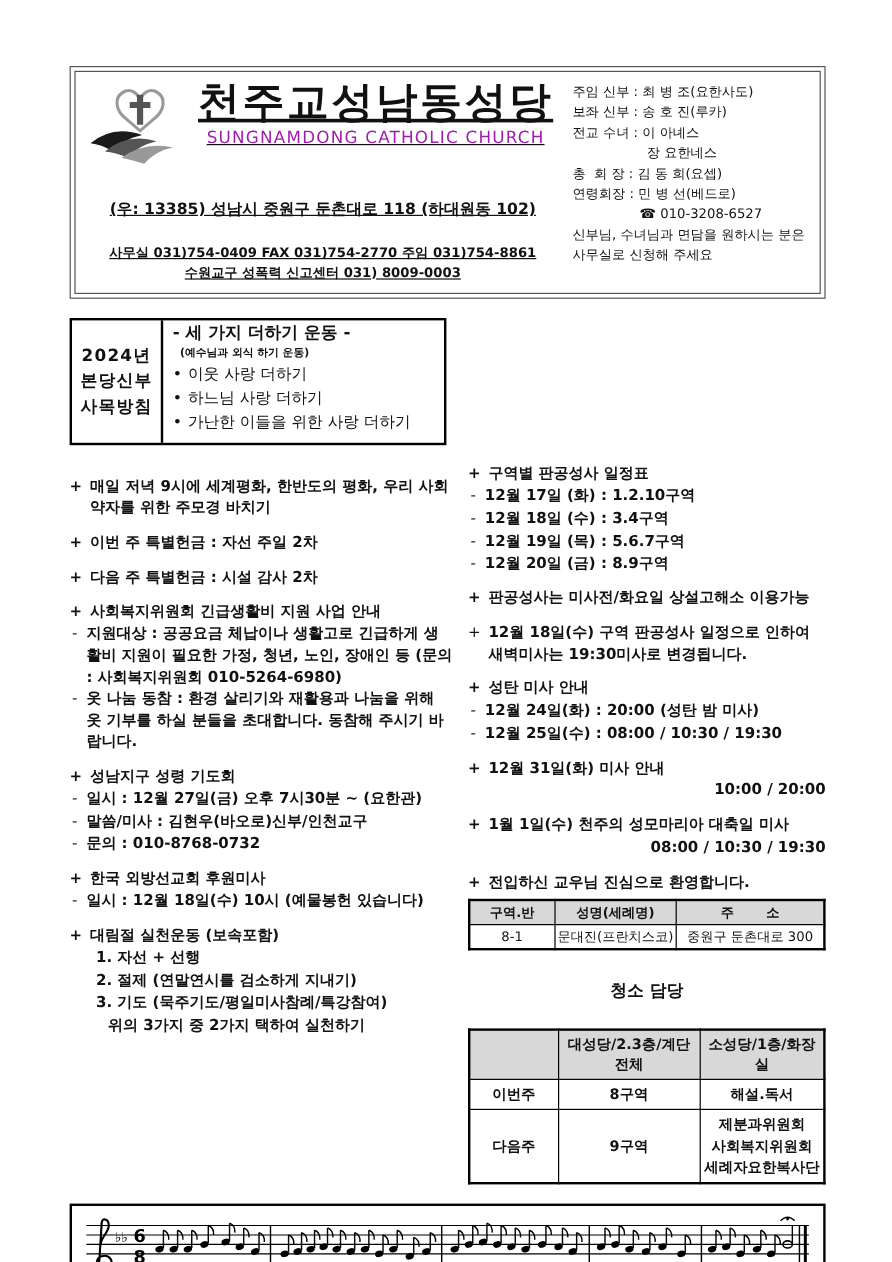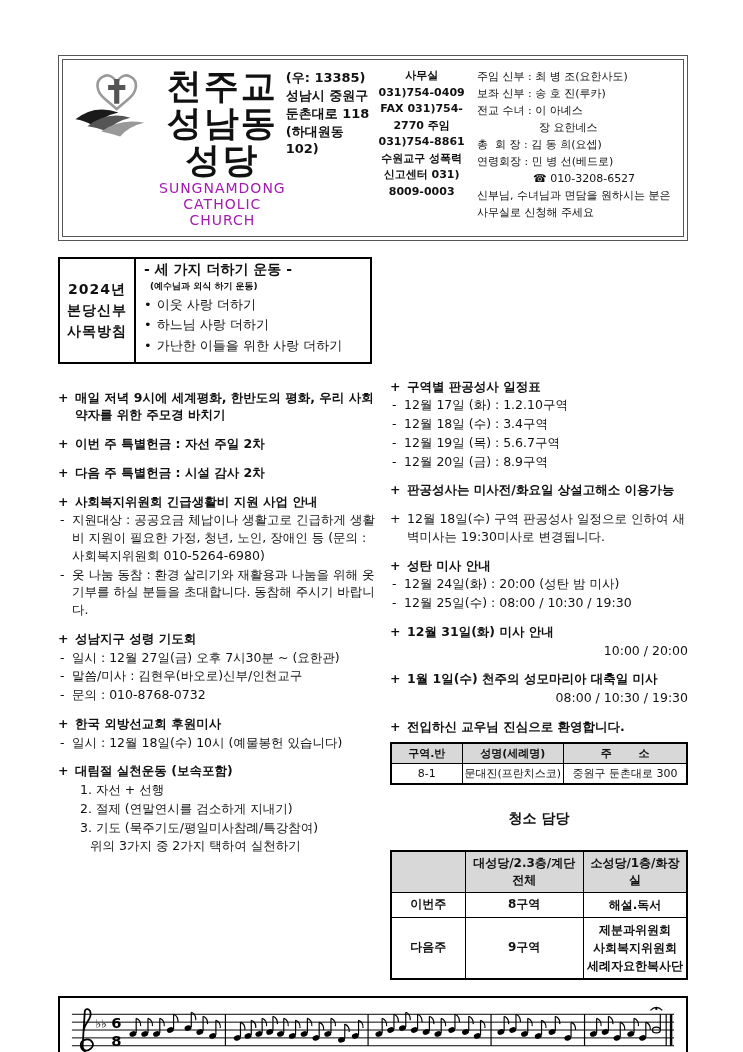--- a/index.html
+++ b/index.html
@@ -3,49 +3,49 @@
 <meta charset="utf-8">
 <style>
   * { margin:0; padding:0; box-sizing:border-box; }
   html,body { background:#fff; }
   body { width:743px; height:1052px; font-family:"DejaVu Sans","Liberation Sans",sans-serif; color:#111; overflow:hidden; }
   .page { position:relative; width:743px; height:1052px; padding:55px 55px 0 58px; }
 
   
   .hdr-outer { border:1px solid #555; padding:3px; }
   .hdr-inner { border:1px solid #555; padding:6px 8px 8px 8px; display:flex; }
-  .hdr-left { flex:1 1 auto; display:flex; flex-direction:row; }
+  .hdr-left { flex:1 1 auto; display:flex; flex-direction:column;text-decoration:underline; }
   .hdr-toprow { display:flex; align-items:flex-start; }
   .logo { width:88px; height:74px; flex:0 0 88px; }
   .titles { flex:1; text-align:center; padding-top:2px; }
   .church-title { font-size:35px; font-weight:bold; letter-spacing:2px; line-height:1.05; }
   .church-sub { font-size:14px; color:#a21caf; letter-spacing:1px; margin-top:2px; }
-  .hdr-addr { font-size:13px; font-weight:bold; margin-top:3px; }
-  .hdr-tel  { text-align:center; font-size:11px; font-weight:bold; margin-top:2px; line-height:1.5; }
+  .hdr-addr { text-align:center; font-size:13px; font-weight:bold; margin-top:25px; }
+  .hdr-tel  { text-align:center; font-size:11px; font-weight:bold; margin-top:20px; line-height:1.5; }
   .hdr-right { flex:0 0 208px; border-left:0; padding:2px 0 0 10px; font-size:11px; line-height:1.55; }
   .staff-line { white-space:pre; }
   .staff-line.ind1 { padding-left:62px; }
   .staff-line.ind2 { padding-left:56px; }
 
   
   .policy { width:314px; border:2px solid #000; display:flex; margin-top:16px; }
   .policy-year { flex:0 0 76px; border-right:2px solid #000; display:flex; flex-direction:column; justify-content:center; align-items:center; font-weight:bold; font-size:14px; line-height:1.5; letter-spacing:1px; }
   .policy-body { flex:1; padding:2px 6px 6px 8px; }
   .policy-title { font-weight:bold; font-size:14px; }
   .policy-subtitle { font-size:9px; font-weight:bold; padding-left:6px; margin:1px 0 2px 0; }
   .policy-item { font-size:13px; line-height:1.55; }
   .policy-item .blt { margin-right:5px; }
 
   
   .cols { display:flex; margin-top:14px; }
   .col-l { width:320px; flex:0 0 320px; }
   .col-r { flex:1; padding-left:12px; }
   .ann { display:flex; font-size:12.5px; line-height:1.42; margin-bottom:1px; }
   .ann .mk { flex:0 0 17px; text-align:left; }
-  .ann .tx { flex:1; }
+  .ann .tx { flex:1;font-weight:bold; }
   .ann.head { margin-top:11px; }
   .ann.head .mk, .ann.head .tx { font-weight:bold; }
   .ann.plainhead { margin-top:11px; }
   .ann.sub .mk { flex:0 0 14px; padding-left:2px; }
   .ann.num { padding-left:22px; }
   .ann.num2 { padding-left:32px; }
   .ann.time { padding-left:17px; margin-bottom:3px;text-align:right; }
 
   
   table { border-collapse:collapse; }

